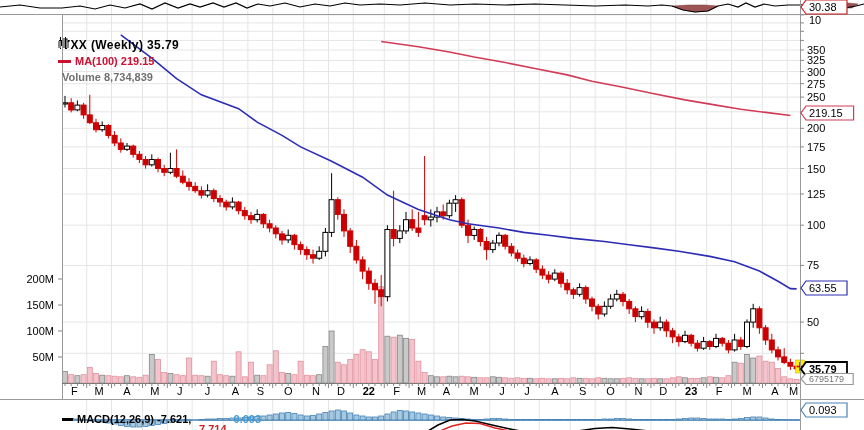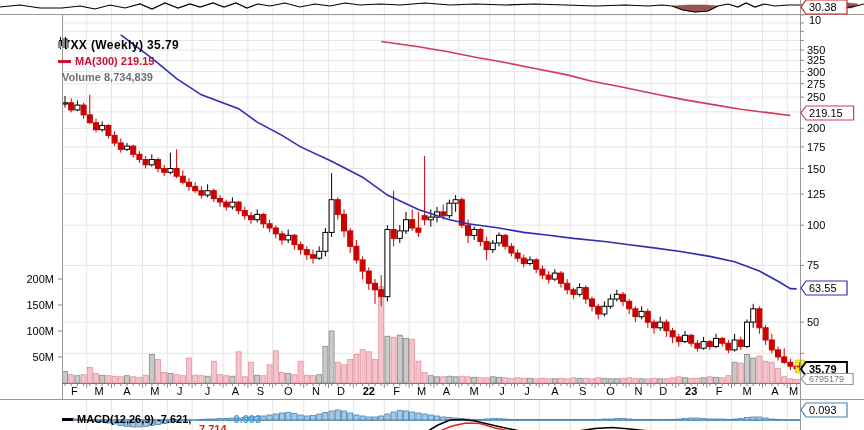--- a/index.html
+++ b/index.html
@@ -842,21 +842,21 @@
             <rect x="1" y="3" width="3" height="6" fill="#000"></rect>
             <line x1="2.5" y1="0" x2="2.5" y2="12" stroke="#000"></line>
             <rect x="6" y="2" width="3" height="5" fill="#fff" stroke="#000"></rect>
             <line x1="7.5" y1="0" x2="7.5" y2="11" stroke="#000"></line>
           </svg>
       </span>
       <span class="legend-title">VXX (Weekly) 35.79</span>
     </div>
     <div class="legend-row">
       <span class="dash" style="background:#cc1133"></span>
-      <span class="legend-ma200">MA(300) 219.15</span>
+      <span class="legend-ma200">MA(100) 219.15</span>
     </div>
     <div class="legend-row">
       <span style="display:inline-flex">
         <svg width="12" height="11">
             <rect x="0" y="4" width="3" height="7" fill="#888"></rect>
             <rect x="4" y="1" width="3" height="10" fill="#888"></rect>
             <rect x="8" y="5" width="3" height="6" fill="#888"></rect>
           </svg>
       </span>
       <span class="legend-vol">Volume 8,734,839</span>

